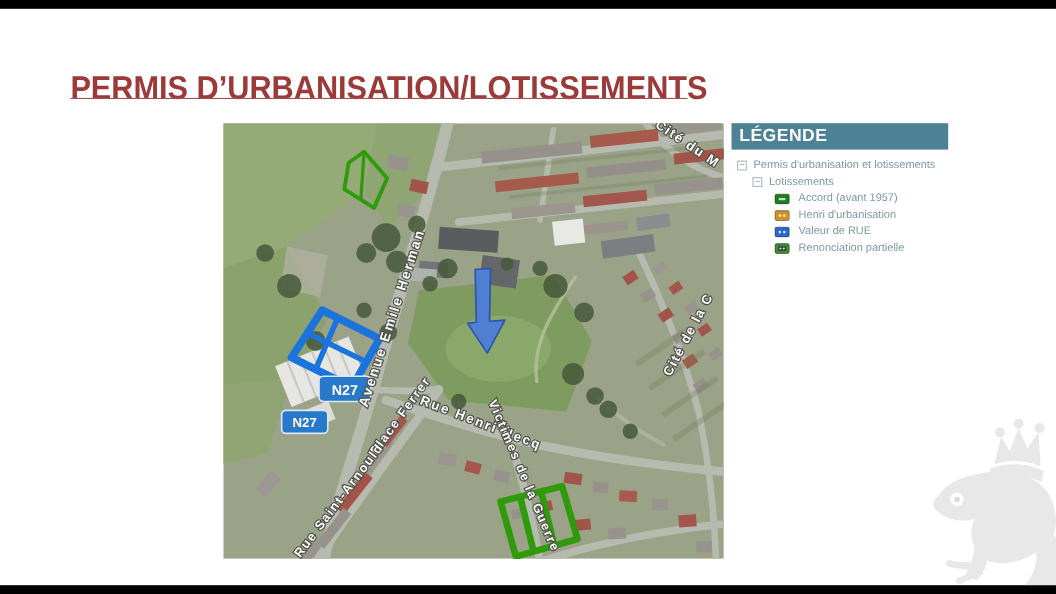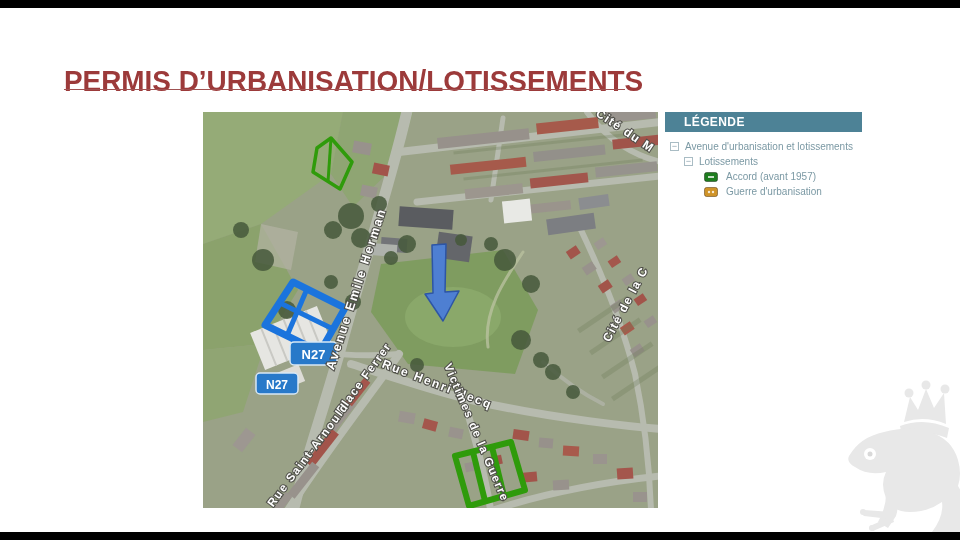--- a/index.html
+++ b/index.html
@@ -10,22 +10,22 @@
   #letterbox-bottom{bottom:0}
 
   #page-title{position:absolute;left:64px;top:44px;font-size:30px;font-weight:bold;
     color:#9c3a3a;white-space:nowrap;transform:scaleX(.93);transform-origin:left center}
   #title-underline{position:absolute;left:64px;top:89px;width:561px;height:1px;background:#a05252}
 
   #map-panel{position:absolute;left:203px;top:112px;width:455px;height:396px}
   #map-panel svg{display:block;overflow:hidden}
 
   #legend-panel{position:absolute;left:665px;top:112px;width:197px}
-  .legend-header{background:#4d8296;color:#fff;font-size:12px;font-weight:bold;
-    padding:3px 19px;letter-spacing:.4px}
+  .legend-header{background:#4d8296;color:#fff;font-size:16px;font-weight:bold;
+    padding:3px 7px;letter-spacing:.4px}
   .tree{padding-top:7px;font-size:10px;color:#7b99a4}
   .trow{display:flex;align-items:center;height:15px}
   .tbox{flex:0 0 auto;width:9px;height:9px;border:1px solid #a9bcc4;background:#fff;
     color:#8ba2ad;font-size:9px;line-height:7px;text-align:center;margin-right:6px;
     box-sizing:border-box;cursor:pointer}
   .indent1{padding-left:5px}.indent2{padding-left:19px}.indent3{padding-left:39px}
   .chip{flex:0 0 auto;margin-right:8px}
   .tlabel{white-space:nowrap}
 
   #frog-watermark{position:absolute;right:0;bottom:8px;width:112px;height:152px}
@@ -201,41 +201,58 @@
       <text transform="translate(426,194) rotate(-62)" font-size="12" letter-spacing="1.5">Cité de la C</text>
     </g>
   </svg>
 </div>
 
 <div id="legend-panel">
   <div class="legend-header">LÉGENDE</div>
   <div class="tree">
     <div class="trow indent1">
       <span class="tbox">−</span>
-      <span class="tlabel">Avenue d'urbanisation et lotissements</span>
+      <span class="tlabel">Permis d'urbanisation et lotissements</span>
     </div>
     <div class="trow indent2">
       <span class="tbox">−</span>
       <span class="tlabel">Lotissements</span>
     </div>
 
     <div class="trow indent3">
       <svg class="chip" width="14" height="10" viewBox="0 0 14 10">
         <rect x="0.5" y="0.5" width="13" height="9" rx="2" fill="#1e7d1f" stroke="rgba(20,40,15,.5)"></rect>
         <rect x="4" y="4" width="6" height="2" fill="rgba(255,255,255,.75)"></rect>
       </svg>
       <span class="tlabel">Accord (avant 1957)</span>
     </div>
     <div class="trow indent3">
       <svg class="chip" width="14" height="10" viewBox="0 0 14 10">
         <rect x="0.5" y="0.5" width="13" height="9" rx="2" fill="#cf9328" stroke="rgba(80,50,10,.5)"></rect>
         <circle cx="5" cy="5" r="1.2" fill="rgba(255,255,255,.8)"></circle>
           <circle cx="9" cy="5" r="1.2" fill="rgba(255,255,255,.8)"></circle>
       </svg>
-      <span class="tlabel">Guerre d'urbanisation</span>
+      <span class="tlabel">Henri d'urbanisation</span>
+    </div>
+    <div class="trow indent3">
+      <svg class="chip" width="14" height="10" viewBox="0 0 14 10">
+        <rect x="0.5" y="0.5" width="13" height="9" rx="2" fill="#2a68ce" stroke="rgba(10,30,70,.5)"></rect>
+        <circle cx="5" cy="5" r="1.2" fill="rgba(255,255,255,.8)"></circle>
+          <circle cx="9" cy="5" r="1.2" fill="rgba(255,255,255,.8)"></circle>
+      </svg>
+      <span class="tlabel">Valeur de RUE</span>
+    </div>
+    <div class="trow indent3">
+      <svg class="chip" width="14" height="10" viewBox="0 0 14 10">
+        <rect x="0.5" y="0.5" width="13" height="9" rx="2" fill="#3e8f2c" stroke="rgba(20,40,15,.5)"></rect>
+        <rect x="3.5" y="3" width="7" height="4" fill="rgba(40,30,70,.8)"></rect>
+        <circle cx="5.5" cy="5" r="1" fill="rgba(255,255,255,.8)"></circle>
+          <circle cx="8.5" cy="5" r="1" fill="rgba(255,255,255,.8)"></circle>
+      </svg>
+      <span class="tlabel">Renonciation partielle</span>
     </div>
   </div>
 </div>
 
 <svg id="frog-watermark" viewBox="0 0 112 152">
   <g fill="#e8e8e8">
     <circle cx="61" cy="13" r="4.5"></circle>
       <circle cx="78" cy="5" r="4.5"></circle>
       <circle cx="97" cy="9" r="4.5"></circle>
     <path d="M56,42 L62,17 L70,30 L78,9 L86,28 L96,13 L98,44 Q77,35 56,42 Z"></path>

